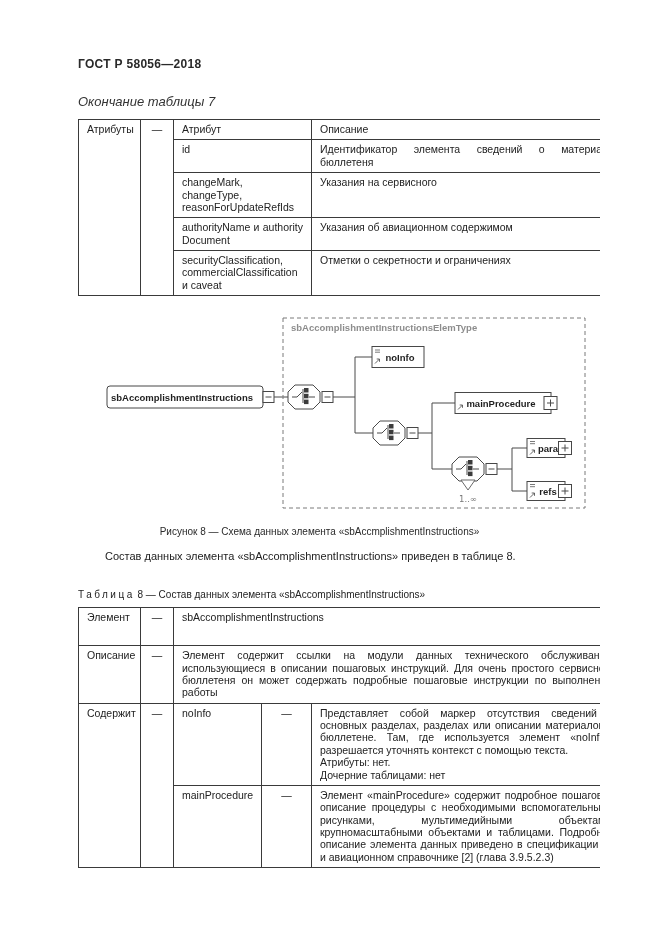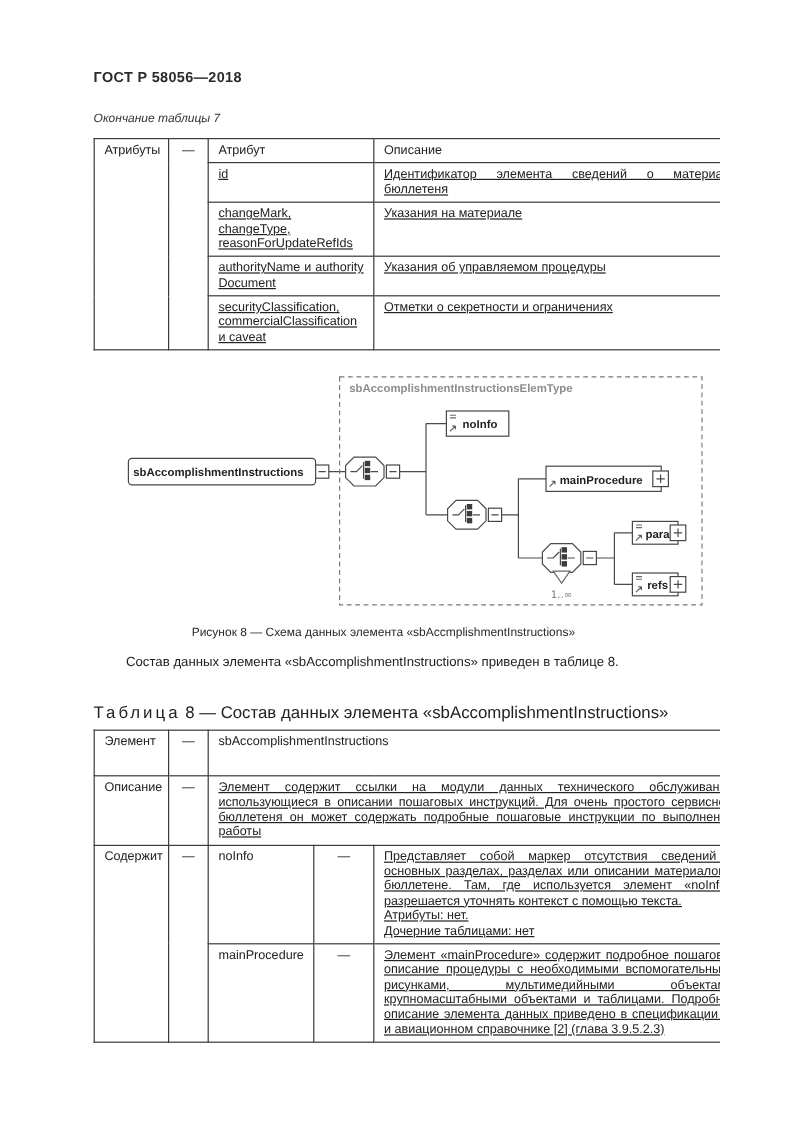--- a/index.html
+++ b/index.html
@@ -7,36 +7,36 @@
   .page {
     position:relative;
     width:600px; height:936px;
     background:#fff;
     font-family:"Liberation Sans", sans-serif;
     color:#2a2a2a;
     overflow:hidden;
   }
   .content { margin-left:78px; margin-right:39px; }
   .doc-header { padding-top:57px; font-size:12px; font-weight:bold; letter-spacing:0.3px; }
-  .cont-label { margin-top:23px; font-style:italic; font-size:10px; color:#333; }
+  .cont-label { margin-top:23px; font-style:italic; font-size:13px; color:#333; }
 
   table { border-collapse:collapse; table-layout:fixed; width:544px; font-size:10.5px; line-height:1.18; color:#222; }
   td { border:1px solid #3a3a3a; vertical-align:top; padding:3px 8px 4px 8px; }
   td.dash { text-align:center; padding-left:2px; padding-right:2px; }
-  td.just { text-align:justify;text-decoration:underline; }
+  td.just { text-align:justify; }
   .t7 { margin-top:10px; }
   .t8 { margin-top:7px; }
   .tall { height:38px; }
   .mono-name { word-wrap:break-word; }
 
   .body-par { font-size:11px; margin-top:13px; text-indent:27px; color:#222; }
   .fig-wrap { position:relative; margin-top:19px; height:202px; }
   .fig-wrap svg { display:block; margin-left:12px; }
   .fig-caption { text-align:center; font-size:10px; margin-top:9px; color:#2a2a2a; }
-  .t8-title { margin-top:27px; font-size:14px; color:#222; }
+  .t8-title { margin-top:27px; font-size:10px; color:#222; }
   .t8-title .spaced { letter-spacing:2.5px; }
   .page-num { margin-top:11px; font-size:11px; color:#333; }
 
   .nodelabel { font:bold 9.5px "Liberation Sans", sans-serif; fill:#1f1f1f; }
   .typelabel { font:bold 9.5px "Liberation Sans", sans-serif; fill:#8d8d8d; }
   .mult      { font:8.5px "DejaVu Sans", sans-serif; fill:#777; }
   .wire      { stroke:#4a4a4a; stroke-width:1; fill:none; }
   .nodebox   { fill:#fff; stroke:#474747; stroke-width:1; }
   .pmbox     { fill:#fff; stroke:#474747; stroke-width:1; }
   .octo      { fill:#fff; stroke:#4a4a4a; stroke-width:1; }
@@ -65,25 +65,25 @@
         <td rowspan="5" class="dash">—</td>
         <td>Атрибут</td>
         <td>Описание</td>
       </tr>
       <tr>
         <td class="just mono-name">id</td>
         <td class="just">Идентификатор элемента сведений о материале бюллетеня</td>
       </tr>
       <tr>
         <td class="just mono-name">changeMark, changeType, reasonForUpdateRefIds</td>
-        <td class="just">Указания на материале</td>
+        <td class="just">Указания на сервисного</td>
       </tr>
       <tr>
         <td class="just mono-name">authorityName и authority Document</td>
-        <td class="just">Указания об управляемом процедуры</td>
+        <td class="just">Указания об авиационном содержимом</td>
       </tr>
       <tr>
         <td class="just mono-name">securityClassification, commercialClassification и caveat</td>
         <td class="just">Отметки о секретности и ограничениях</td>
       </tr>
     </tbody>
       </table>
 
 
     <div class="fig-wrap">

